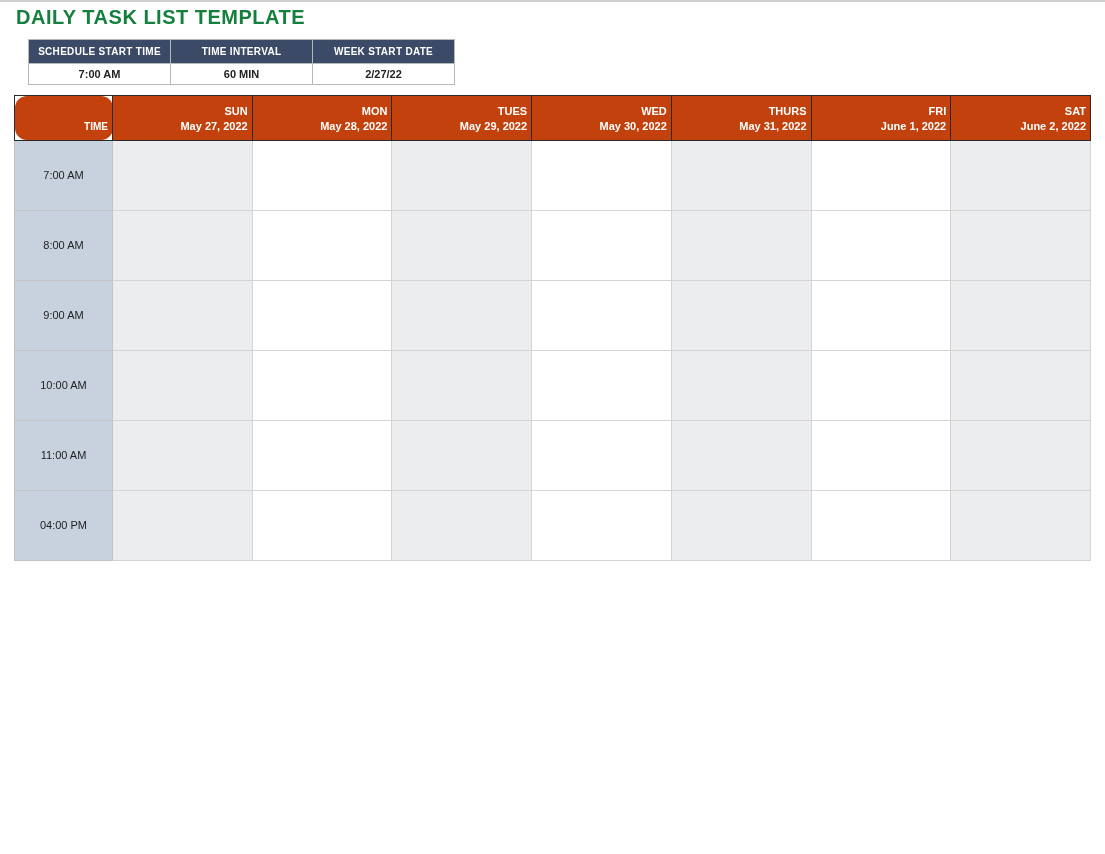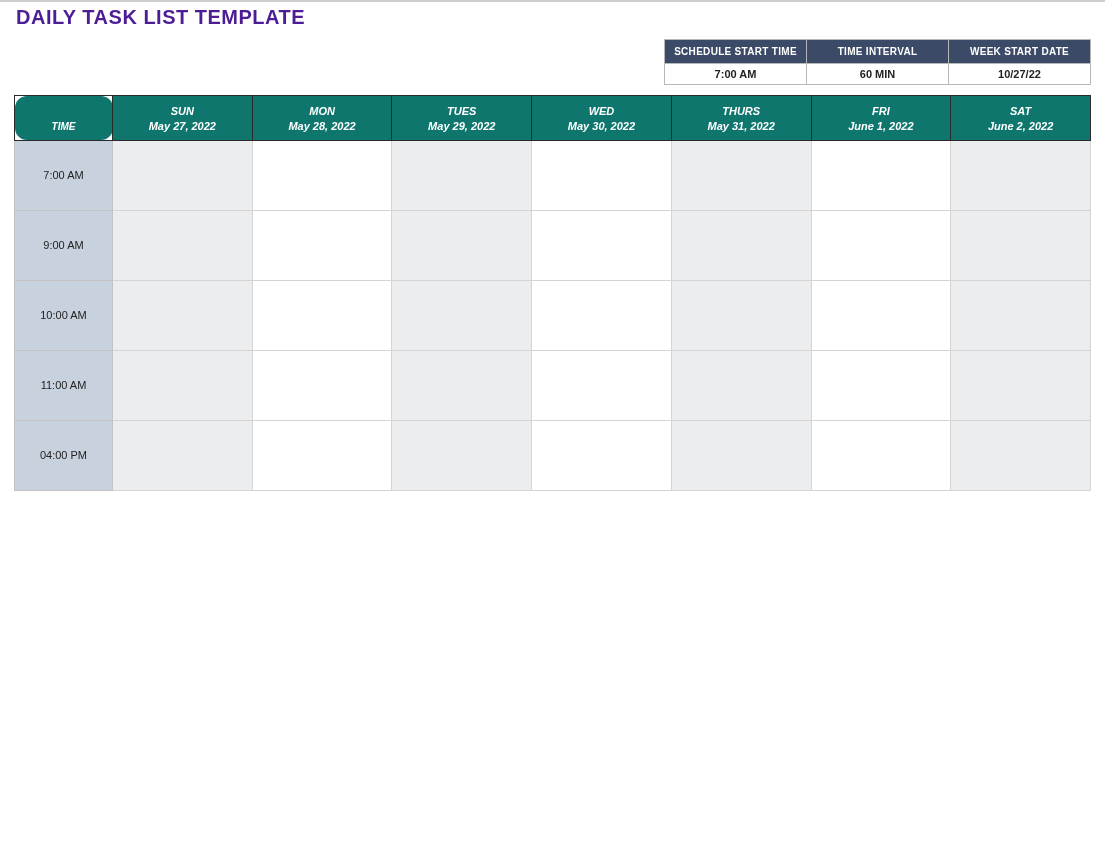--- a/index.html
+++ b/index.html
@@ -11,31 +11,32 @@
       overflow: hidden;
     }
     .top-edge {
       height: 2px;
       background: #cfcfcf;
     }
     .page-title {
       font-size: 20px;
       font-weight: 700;
       letter-spacing: 0.5px;
-      color: #4c1d95;
+      color: #15803d;
       padding: 4px 0 10px 16px;
       font-family: "Gill Sans", "Helvetica Neue", Arial, sans-serif;
     }
 
     
     .settings {
       display: flex;
-      justify-content: flex-end;
+      justify-content: flex-start;
       padding-right: 14px;
       margin-bottom: 10px;
+      padding-left: 28px;
     }
     .settings-table {
       border-collapse: collapse;
     }
     .settings-table th {
       background: #3b4a66;
       color: #ffffff;
       font-size: 10px;
       font-weight: 700;
       letter-spacing: 0.3px;
@@ -57,30 +58,29 @@
     
     .grid-wrap {
       padding: 0 14px;
     }
     .grid {
       border-collapse: collapse;
       width: 100%;
       table-layout: fixed;
     }
     .grid thead th {
-      background: #0f766e;
+      background: #c2410c;
       color: #ffffff;
       font-size: 11px;
       font-weight: 700;
       padding: 8px 4px 6px 4px;
-      text-align: center;
+      text-align: right;
       border: 1px solid #2a2a2a;
       line-height: 1.35;
       vertical-align: bottom;
-      font-style: italic;
     }
     .grid thead th.time-col {
       vertical-align: bottom;
       font-size: 10px;
     }
     .grid thead th .day-name { display: block; }
     .grid thead th .day-date { display: block; font-weight: 700; }
 
     .grid tbody td, .grid tbody th {
       height: 70px;
@@ -119,21 +119,21 @@
       <tr>
         <th>SCHEDULE START TIME</th>
         <th>TIME INTERVAL</th>
         <th>WEEK START DATE</th>
       </tr>
     </thead>
     <tbody>
       <tr>
         <td>7:00 AM</td>
         <td>60 MIN</td>
-        <td>10/27/22</td>
+        <td>2/27/22</td>
       </tr>
     </tbody>
   </table>
 </div>
 
 <div class="grid-wrap">
   <table class="grid">
     <colgroup>
       <col class="time-col">
       <col class="day-col">
@@ -183,20 +183,30 @@
           <th class="time-cell">7:00 AM</th>
           <td class="slot shade"></td>
           <td class="slot"></td>
           <td class="slot shade"></td>
           <td class="slot"></td>
           <td class="slot shade"></td>
           <td class="slot"></td>
           <td class="slot shade"></td>
         </tr>
         <tr>
+          <th class="time-cell">8:00 AM</th>
+          <td class="slot shade"></td>
+          <td class="slot"></td>
+          <td class="slot shade"></td>
+          <td class="slot"></td>
+          <td class="slot shade"></td>
+          <td class="slot"></td>
+          <td class="slot shade"></td>
+        </tr>
+        <tr>
           <th class="time-cell">9:00 AM</th>
           <td class="slot shade"></td>
           <td class="slot"></td>
           <td class="slot shade"></td>
           <td class="slot"></td>
           <td class="slot shade"></td>
           <td class="slot"></td>
           <td class="slot shade"></td>
         </tr>
         <tr>

